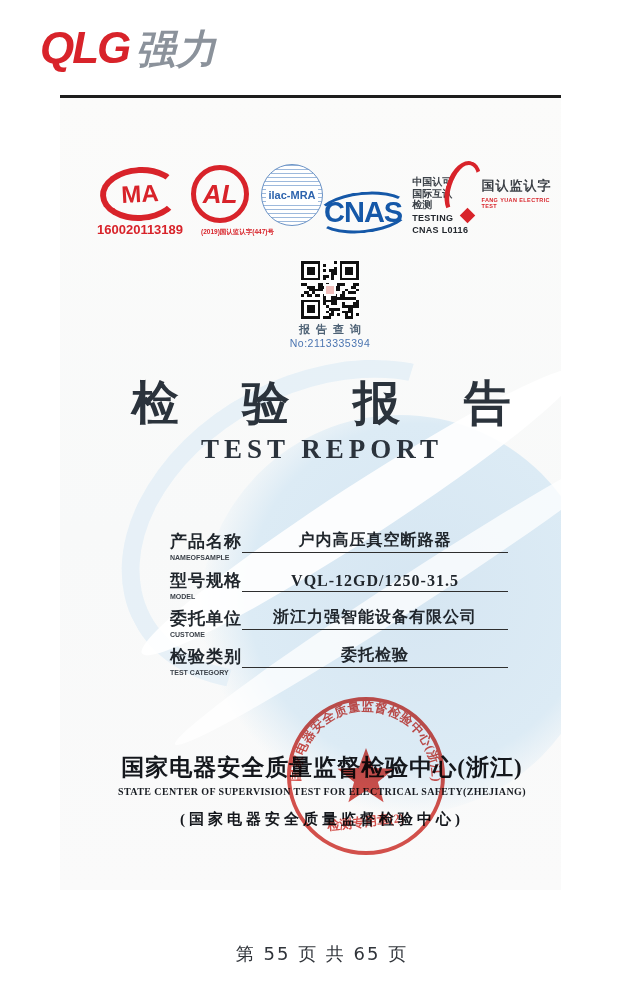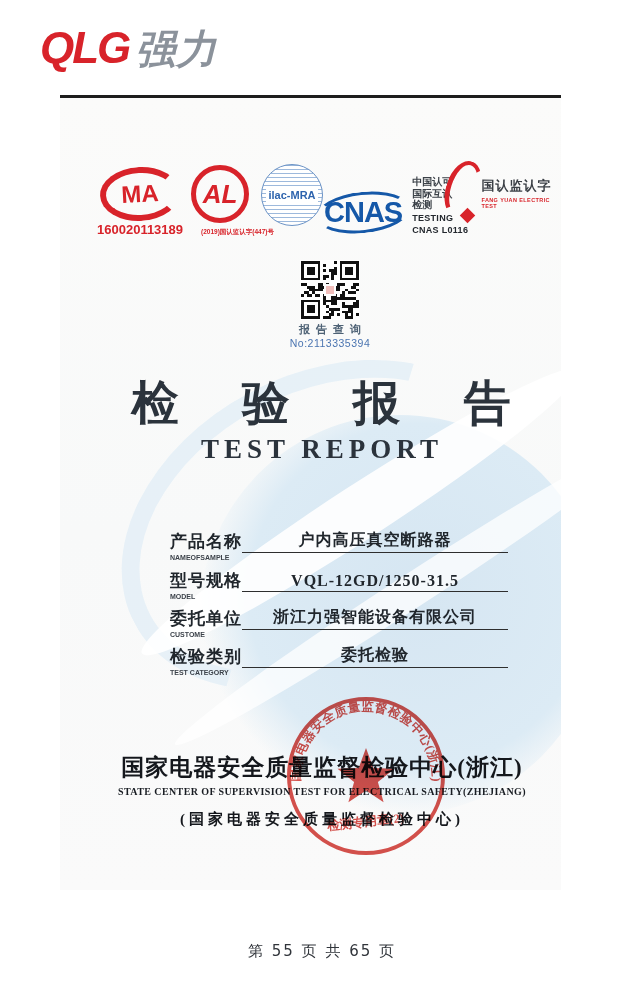--- a/index.html
+++ b/index.html
@@ -96,21 +96,21 @@
     font-family:"Liberation Serif",serif;font-weight:700;font-size:10px;color:#181c22;letter-spacing:.4px;}
   .issuer-sub{position:absolute;left:0;top:810px;width:644px;text-align:center;
     font-family:"Liberation Serif",serif;font-weight:700;font-size:15px;color:#14171c;letter-spacing:4px;}
 
   
   .stamp{position:absolute;left:284px;top:694px;width:164px;height:164px;z-index:2;
     opacity:.82;mix-blend-mode:multiply;}
 
   
   .footer{position:absolute;left:0;top:942px;width:644px;text-align:center;
-    font-size:15px;color:#30343a;letter-spacing:2px;font-family:"DejaVu Sans",sans-serif;}
+    font-size:18px;color:#30343a;letter-spacing:2px;font-family:"DejaVu Sans",sans-serif;}
 </style>
 </head>
 <body>
 
 <div class="page">
 
   <div class="brand">
     <span class="qlg">QLG</span>
     <span class="cn">强力</span>
   </div>

